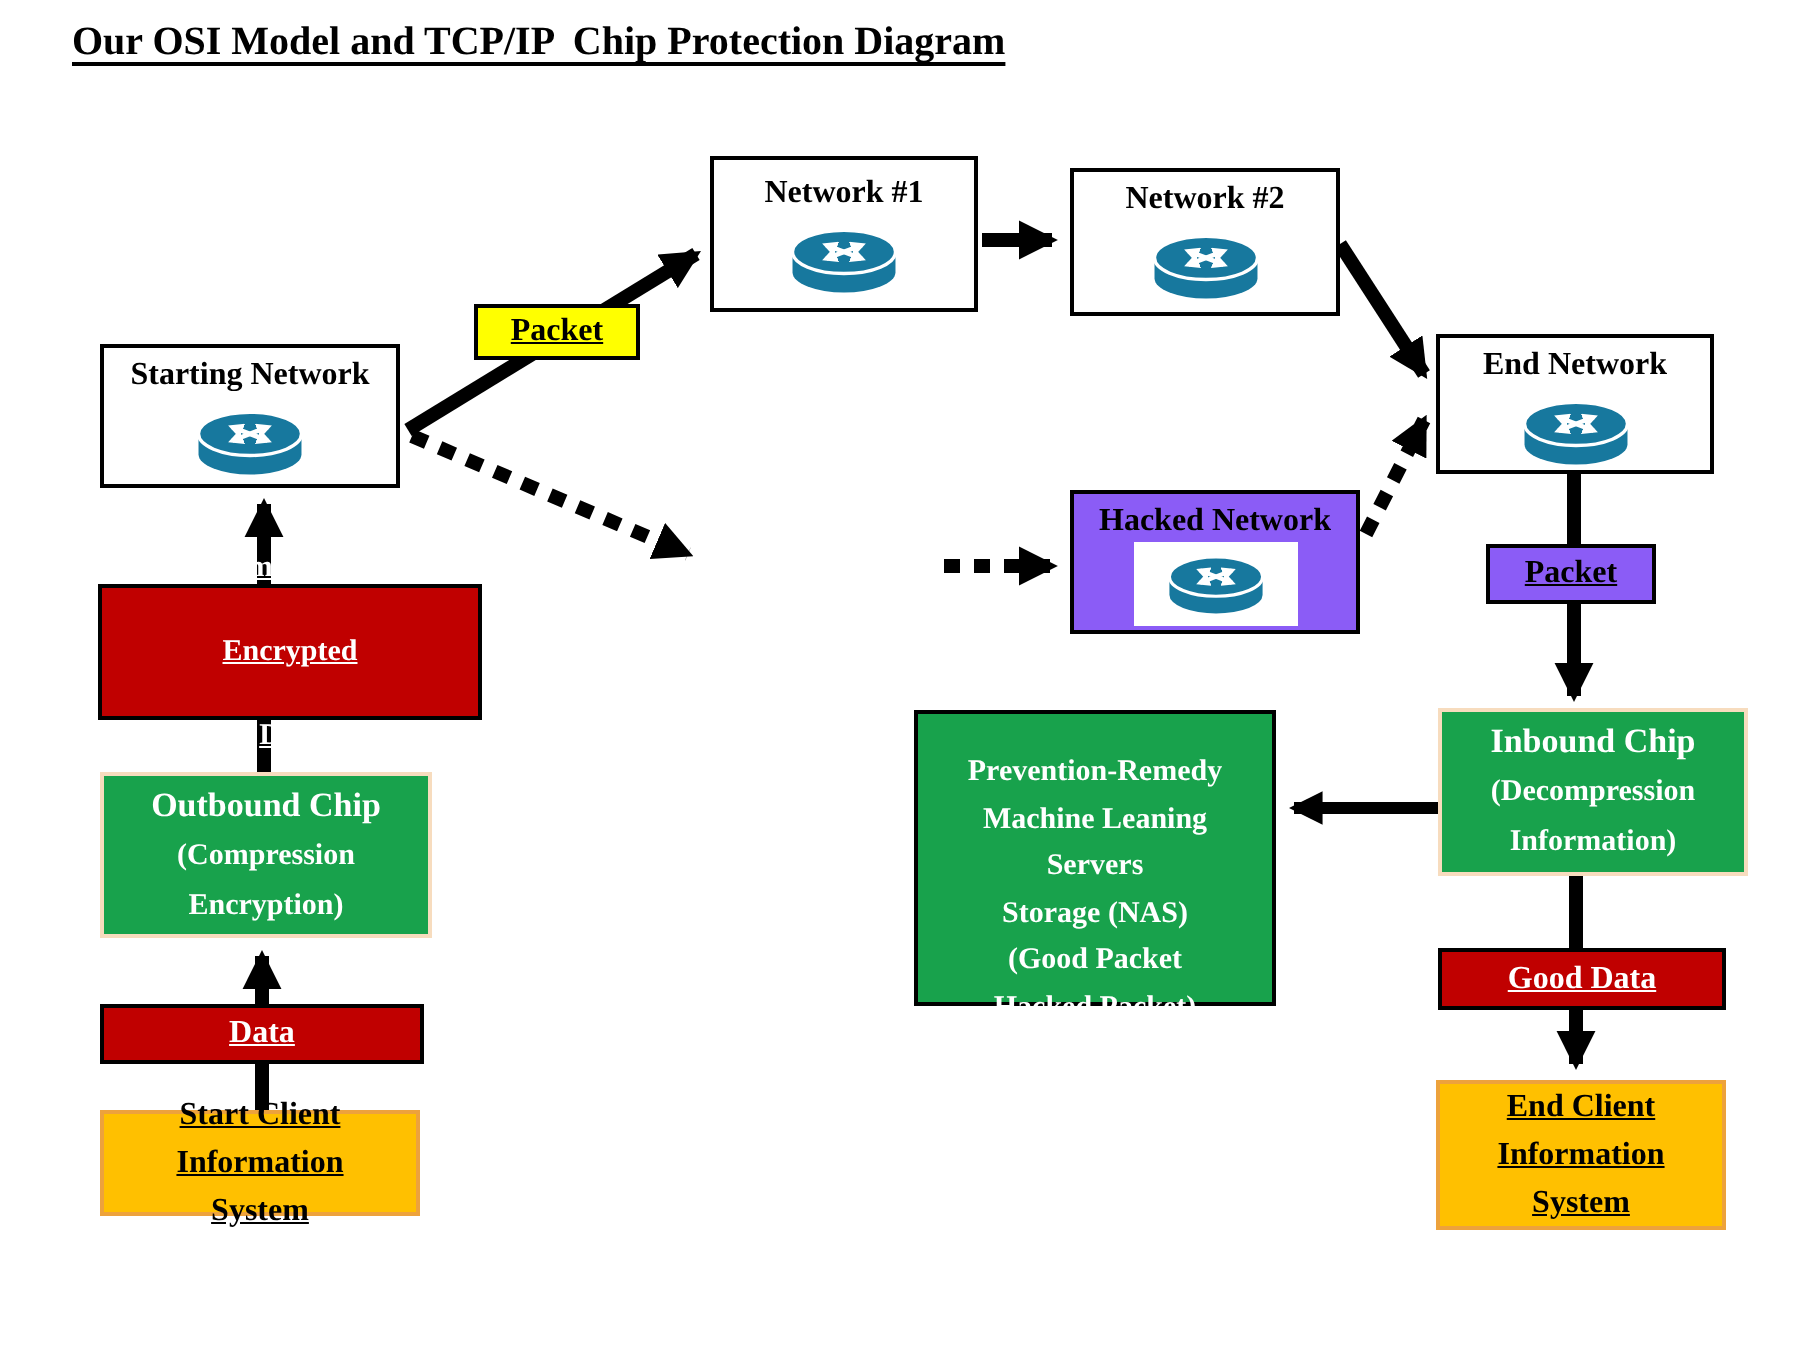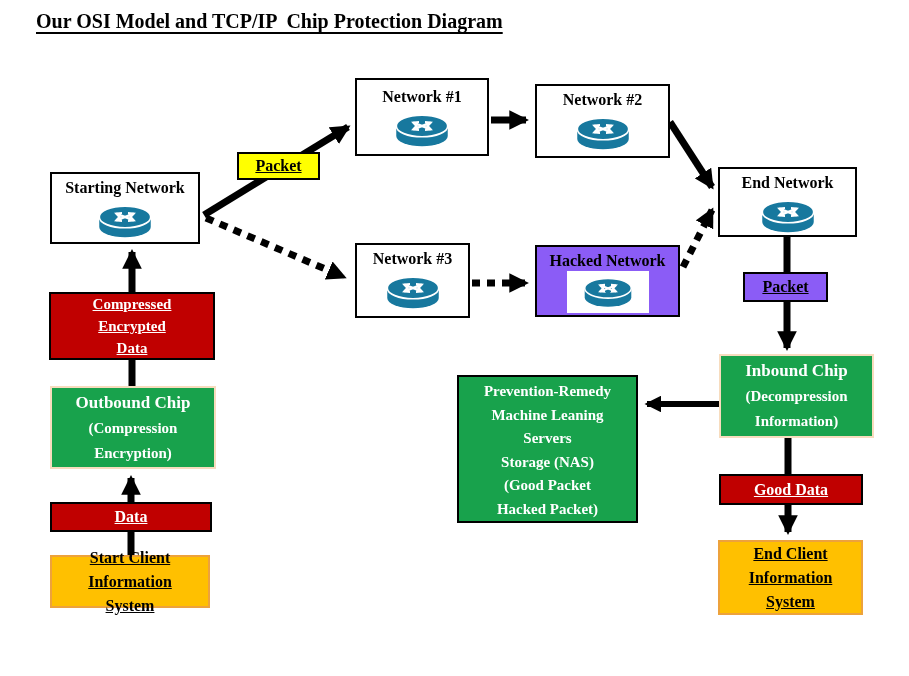--- a/index.html
+++ b/index.html
@@ -24,21 +24,21 @@
   .white-bg{background:#fff;}
   .red-bg{background:#8b5cf6;}
   .darkred-bg{background:#C00000;color:#fff;}
   .green-bg{background:#18A24C;color:#fff;}
   .orange-bg{background:#FFC000;border-color:#EDA23C;}
   .yellow-bg{background:#FFFF00;}
   .tan-border{border-color:#F7DCBE;}
   .hacked .router{background:#fff;padding:2px 9px;width:64px;height:38px;margin-top:1px;}
   .line15{font-size:15px;line-height:22px;}
   .line15 span{display:block;}
-  .prev-lines{font-size:15px;line-height:23.5px;padding-top:3px;margin-top:20px;}
+  .prev-lines{font-size:15px;line-height:23.5px;padding-top:18px;}
   .prev-lines span{display:block;}
   .client-lines{font-size:16px;line-height:24px;padding-top:1px;}
   .client-lines span{display:block;}
   .chip-title{font-size:17px;line-height:26px;margin-top:2px;}
   .chip-sub{font-size:15px;line-height:25px;}
   .chip-sub span{display:block;}
   .single{font-size:16px;}
 </style>
 </head>
 <body>
@@ -90,34 +90,20 @@
               <path d="M0 0 L10 5 L0 10 Z" fill="#fff"></path>
             </marker>
           </defs>
           <path d="M12 26 L12 40 A38 15 0 0 0 88 40 L88 26 Z" fill="#17789E"></path>
           <ellipse cx="50" cy="25" rx="38" ry="16" fill="#17789E" stroke="#fff" stroke-width="2.5"></ellipse>
           <line x1="37" y1="30" x2="63" y2="20" stroke="#fff" stroke-width="3.5" marker-start="url(#rh1)" marker-end="url(#rh1)"></line>
           <line x1="37" y1="20" x2="63" y2="30" stroke="#fff" stroke-width="3.5" marker-start="url(#rh1)" marker-end="url(#rh1)"></line>
         </svg></span>
   </div>
 
-  <div class="box net white-bg" style="left:355px;top:243px;width:115px;height:75px;">
-    <div class="lbl">Network #3</div>
-    <span class="router"><svg viewBox="0 0 100 62" width="100%" height="100%">
-          <defs>
-            <marker id="rh2" viewBox="0 0 10 10" refX="7" refY="5" markerWidth="3.2" markerHeight="3.2" orient="auto-start-reverse">
-              <path d="M0 0 L10 5 L0 10 Z" fill="#fff"></path>
-            </marker>
-          </defs>
-          <path d="M12 26 L12 40 A38 15 0 0 0 88 40 L88 26 Z" fill="#17789E"></path>
-          <ellipse cx="50" cy="25" rx="38" ry="16" fill="#17789E" stroke="#fff" stroke-width="2.5"></ellipse>
-          <line x1="37" y1="30" x2="63" y2="20" stroke="#fff" stroke-width="3.5" marker-start="url(#rh2)" marker-end="url(#rh2)"></line>
-          <line x1="37" y1="20" x2="63" y2="30" stroke="#fff" stroke-width="3.5" marker-start="url(#rh2)" marker-end="url(#rh2)"></line>
-        </svg></span>
-  </div>
 
   <div class="box net white-bg" style="left:50px;top:172px;width:150px;height:72px;">
     <div class="lbl">Starting Network</div>
     <span class="router"><svg viewBox="0 0 100 62" width="100%" height="100%">
           <defs>
             <marker id="rh3" viewBox="0 0 10 10" refX="7" refY="5" markerWidth="3.2" markerHeight="3.2" orient="auto-start-reverse">
               <path d="M0 0 L10 5 L0 10 Z" fill="#fff"></path>
             </marker>
           </defs>
           <path d="M12 26 L12 40 A38 15 0 0 0 88 40 L88 26 Z" fill="#17789E"></path>
@@ -158,21 +144,21 @@
   </div>
 
   <div class="box center yellow-bg single" style="left:237px;top:152px;width:83px;height:28px;">
     <span>Packet</span>
   </div>
 
   <div class="box center red-bg single" style="left:743px;top:272px;width:85px;height:30px;">
     <span>Packet</span>
   </div>
 
-  <div class="box center darkred-bg line15" style="left:49px;top:292px;width:166px;height:68px;">
+  <div class="box center darkred-bg line15" style="left:49px;top:292px;width:192px;height:68px;gap:20px;">
     <span>Compressed</span>
     <span>Encrypted</span>
     <span>Data</span>
   </div>
 
   <div class="box green-bg tan-border" style="left:50px;top:386px;width:166px;height:83px;">
     <div class="chip-title">Outbound Chip</div>
     <div class="chip-sub">
       <span>(Compression</span>
       <span>Encryption)</span>

